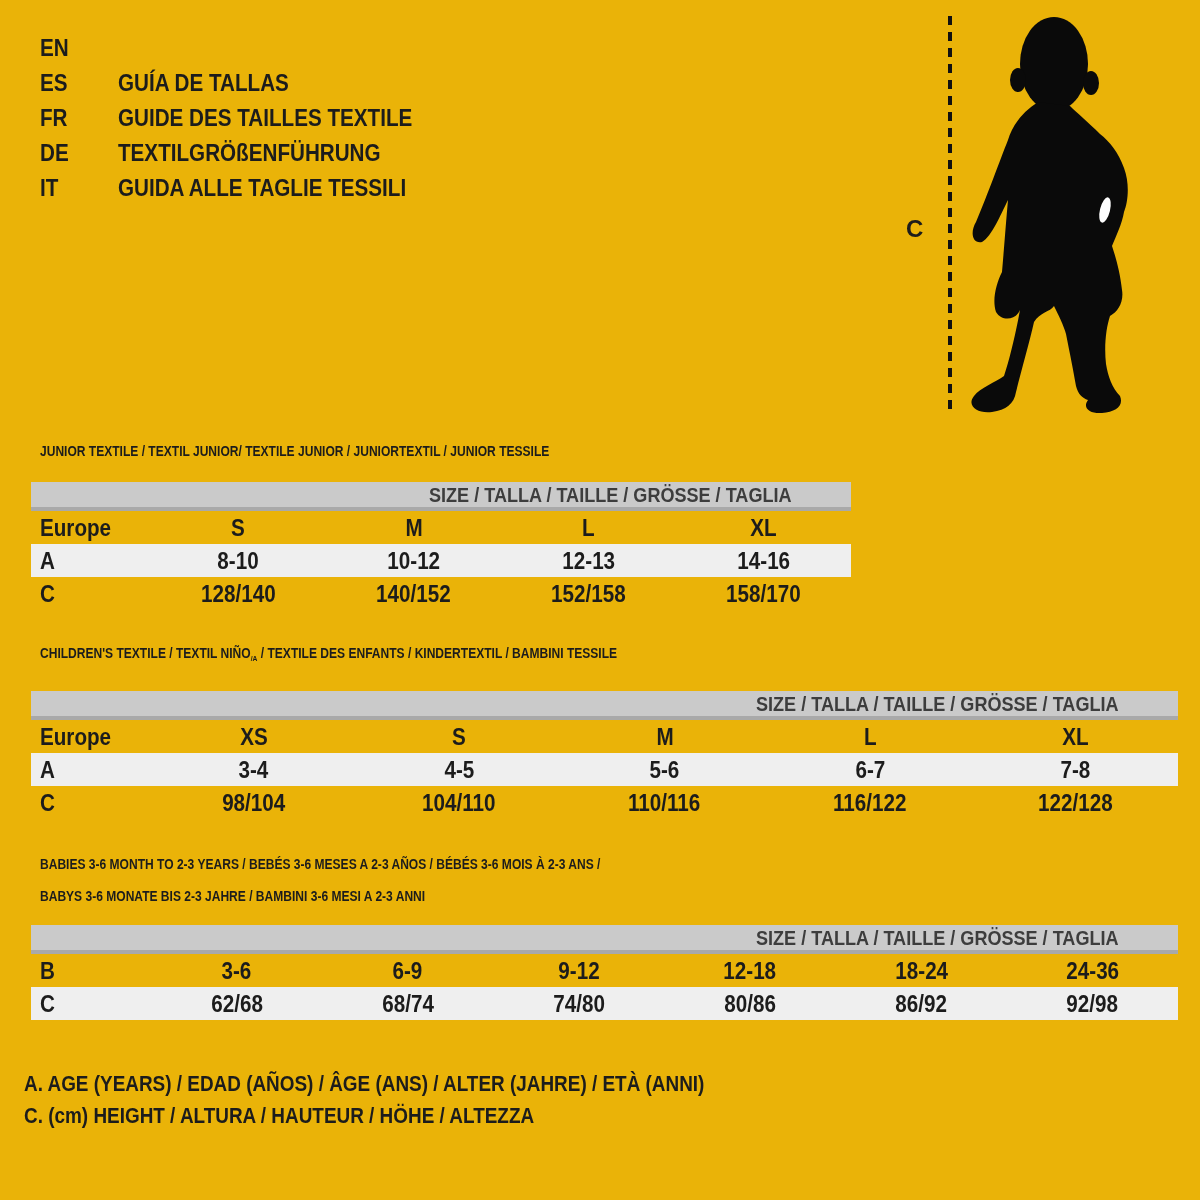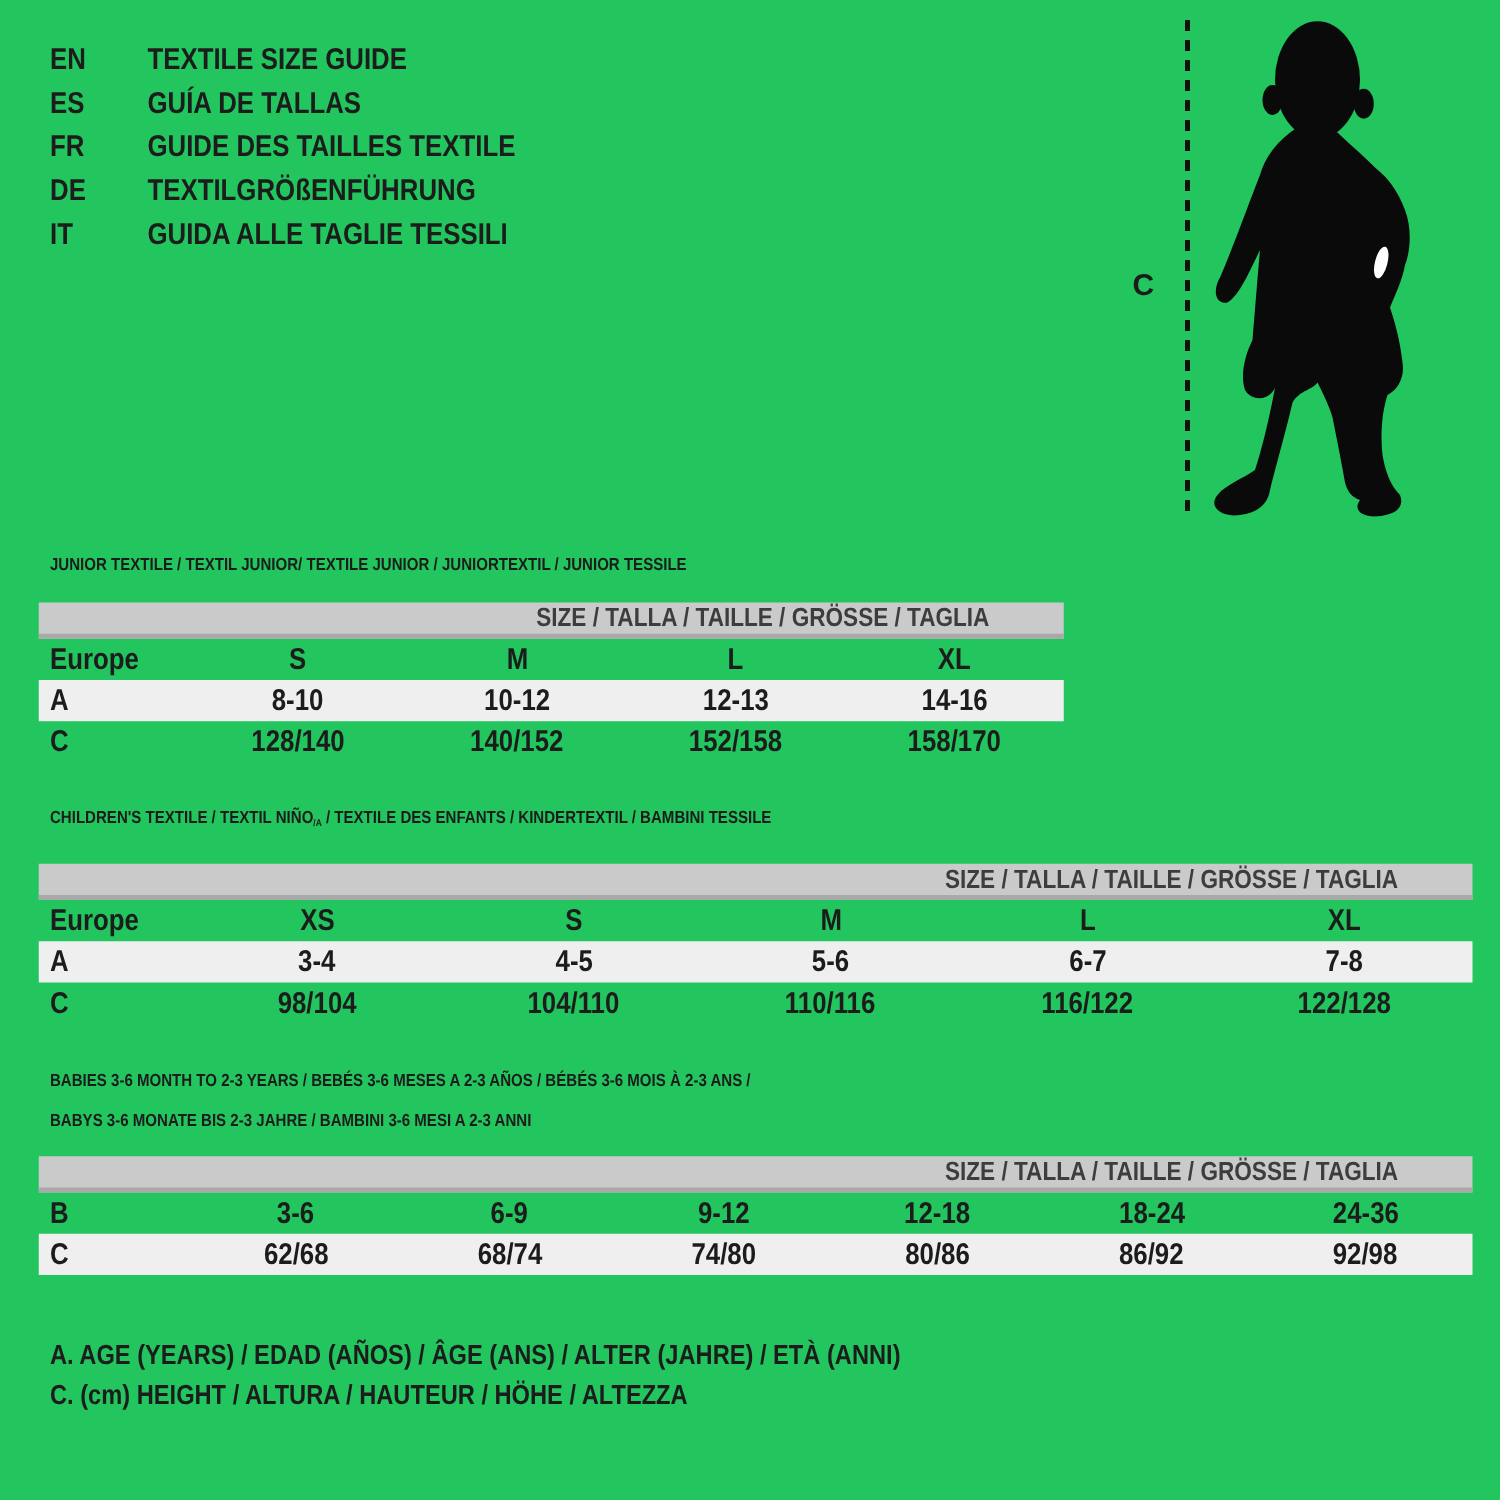--- a/index.html
+++ b/index.html
@@ -1,18 +1,18 @@
 <!DOCTYPE html>
 <html><head>
 <meta charset="utf-8">
 <style>
   html,body{margin:0;padding:0;}
   body{background:#ffffff;}
   .canvas{
-    position:relative;width:1200px;height:1200px;background:#22c55e;
+    position:relative;width:1200px;height:1200px;background:#eab308;
     font-family:"Liberation Sans","DejaVu Sans",sans-serif;
     font-weight:700;color:#1c1c1c;overflow:hidden;
   }
   .cond{display:inline-block;transform:scaleX(0.86);transform-origin:0 50%;white-space:nowrap;}
   .condc{display:inline-block;transform:scaleX(0.86);transform-origin:50% 50%;white-space:nowrap;}
 
   
   .lang{position:absolute;left:40px;top:30px;}
   .lang-row{display:flex;height:35px;line-height:35px;font-size:24px;}
   .lang-code{width:78px;}
@@ -33,32 +33,31 @@
   
   .tbl{position:absolute;left:31px;}
   .band{background:#cacaca;border-bottom:4px solid #a9a9a9;height:25px;line-height:25px;
         font-size:21px;color:#3d3d3d;padding-left:9px;text-align:right;}
   .trow{display:flex;height:33px;line-height:33px;font-size:24px;}
   .trow.alt{background:#efefef;}
   .lblcell{width:120px;padding-left:9px;box-sizing:border-box;}
   .cell{flex:1;text-align:center;}
 
   
-  .notes{position:absolute;left:40px;top:1068px;}
+  .notes{position:absolute;left:24px;top:1068px;}
   .note-line{height:32px;line-height:32px;font-size:22px;}
 </style>
 </head>
 <body>
 
 <div class="canvas">
 
   <div class="lang">
     <div class="lang-row">
       <span class="lang-code"><span class="cond">EN</span></span>
-      <span class="lang-label"><span class="cond">TEXTILE SIZE GUIDE</span></span>
     </div>
     <div class="lang-row">
       <span class="lang-code"><span class="cond">ES</span></span>
       <span class="lang-label"><span class="cond">GUÍA DE TALLAS</span></span>
     </div>
     <div class="lang-row">
       <span class="lang-code"><span class="cond">FR</span></span>
       <span class="lang-label"><span class="cond">GUIDE DES TAILLES TEXTILE</span></span>
     </div>
     <div class="lang-row">

